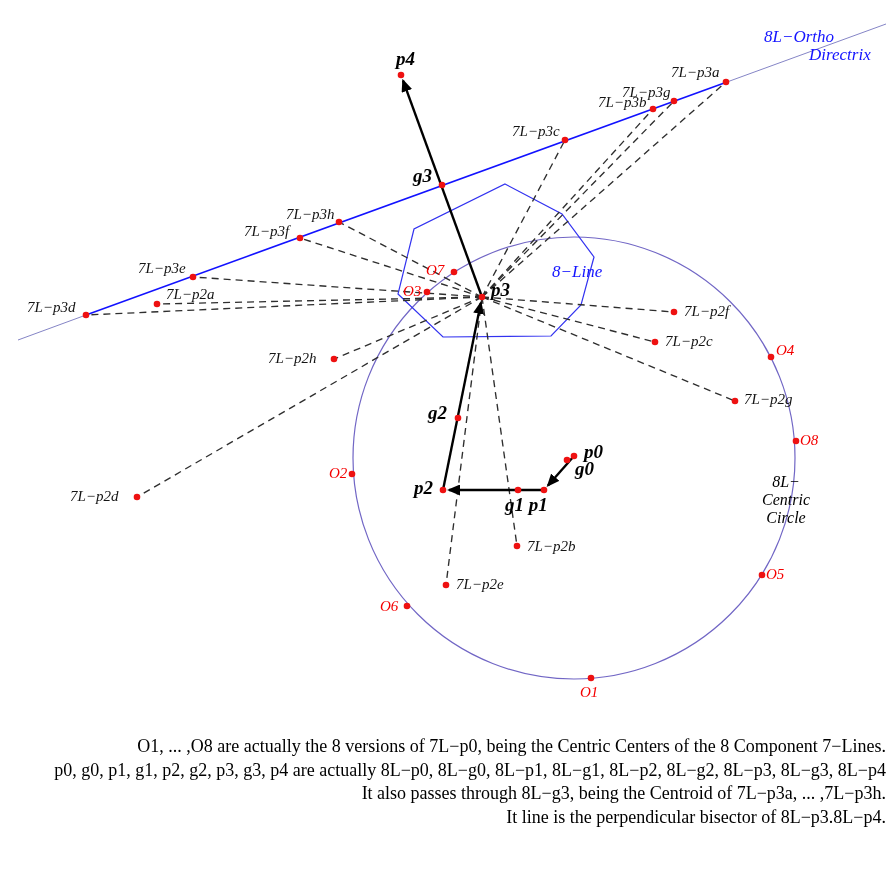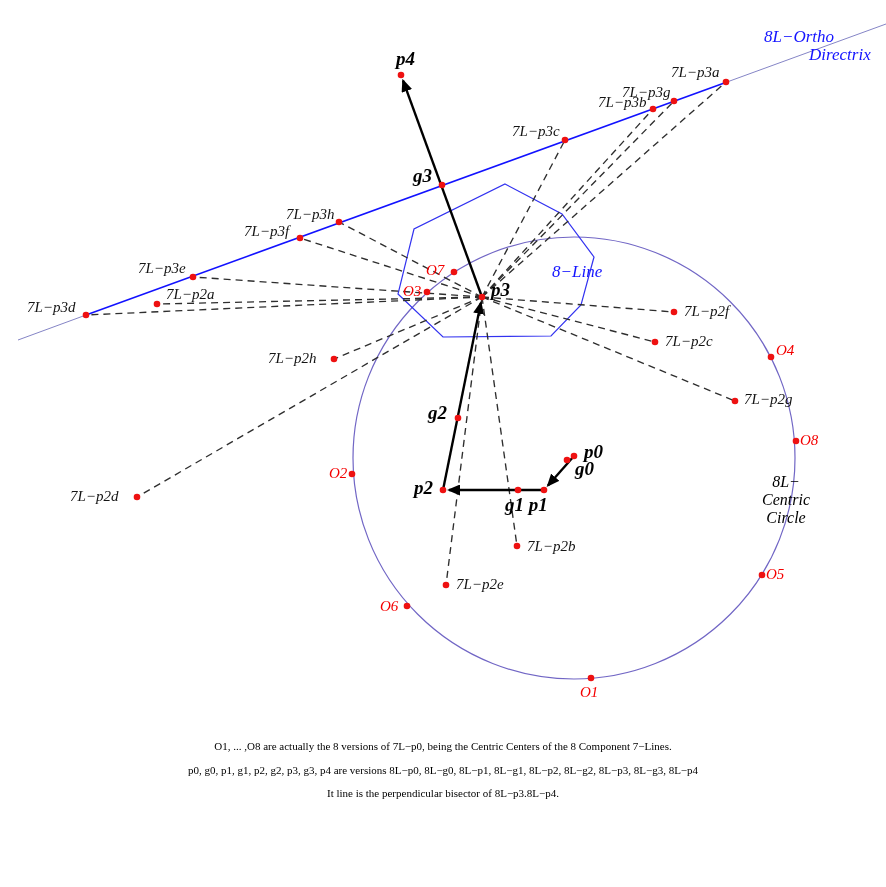--- a/index.html
+++ b/index.html
@@ -4,22 +4,22 @@
 <style>
   html,body{margin:0;padding:0;background:#ffffff;}
   #stage{position:relative;width:886px;height:887px;background:#fff;overflow:hidden;
          font-family:"Liberation Serif",serif;}
   svg{position:absolute;left:0;top:0;}
   text.pb{font-family:"Liberation Serif",serif;font-style:italic;font-weight:bold;font-size:19px;fill:#000;}
   text.it{font-family:"Liberation Serif",serif;font-style:italic;font-size:15px;fill:#141414;}
   text.red{font-family:"Liberation Serif",serif;font-style:italic;font-size:15px;fill:#f40000;}
   text.blue{font-family:"Liberation Serif",serif;font-style:italic;font-size:17px;fill:#1414ff;}
   text.circlbl{font-family:"Liberation Serif",serif;font-style:italic;font-size:16px;fill:#000;}
-  #caption{position:absolute;left:0;right:0;top:735px;text-align:center;color:#000;
-           font-size:11px;line-height:23.6px;font-family:"Liberation Serif",serif;}
+  #caption{position:absolute;left:0;right:0;top:735px;text-align:right;color:#000;
+           font-size:18px;line-height:23.6px;font-family:"Liberation Serif",serif;}
 </style>
 </head>
 <body>
 
 <div id="stage">
   <svg id="fig" width="886" height="887" viewBox="0 0 886 887">
     <defs>
       <marker id="arrowhead" markerWidth="13" markerHeight="11" refX="11" refY="5.5" orient="auto" markerUnits="userSpaceOnUse">
         <path d="M0,0 L13,5.5 L0,11 z" fill="#000"></path>
       </marker>
@@ -116,16 +116,17 @@
       <text x="800" y="445" class="red">O8</text>
       <text x="552" y="277" class="blue">8−Line</text>
       <text x="764" y="42" class="blue">8L−Ortho</text>
       <text x="809" y="60" class="blue">Directrix</text>
       <text x="786" y="487" class="circlbl" text-anchor="middle">8L−</text>
       <text x="786" y="505" class="circlbl" text-anchor="middle">Centric</text>
       <text x="786" y="523" class="circlbl" text-anchor="middle">Circle</text>
     </svg>
   <div id="caption">
     <div>O1, ... ,O8 are actually the 8 versions of 7L−p0, being the Centric Centers of the 8 Component 7−Lines.</div>
-    <div>p0, g0, p1, g1, p2, g2, p3, g3, p4 are versions 8L−p0, 8L−g0, 8L−p1, 8L−g1, 8L−p2, 8L−g2, 8L−p3, 8L−g3, 8L−p4</div>
+    <div>p0, g0, p1, g1, p2, g2, p3, g3, p4 are actually 8L−p0, 8L−g0, 8L−p1, 8L−g1, 8L−p2, 8L−g2, 8L−p3, 8L−g3, 8L−p4</div>
+    <div>It also passes through 8L−g3, being the Centroid of 7L−p3a, ... ,7L−p3h.</div>
     <div>It line is the perpendicular bisector of 8L−p3.8L−p4.</div>
   </div>
 </div>
 
 </body></html>

